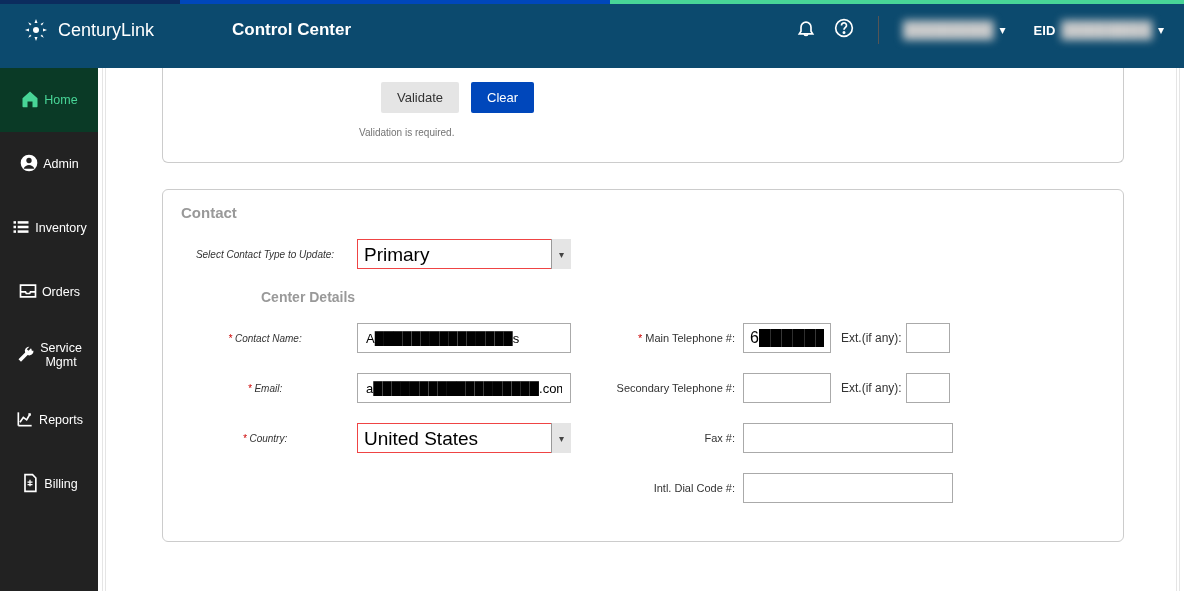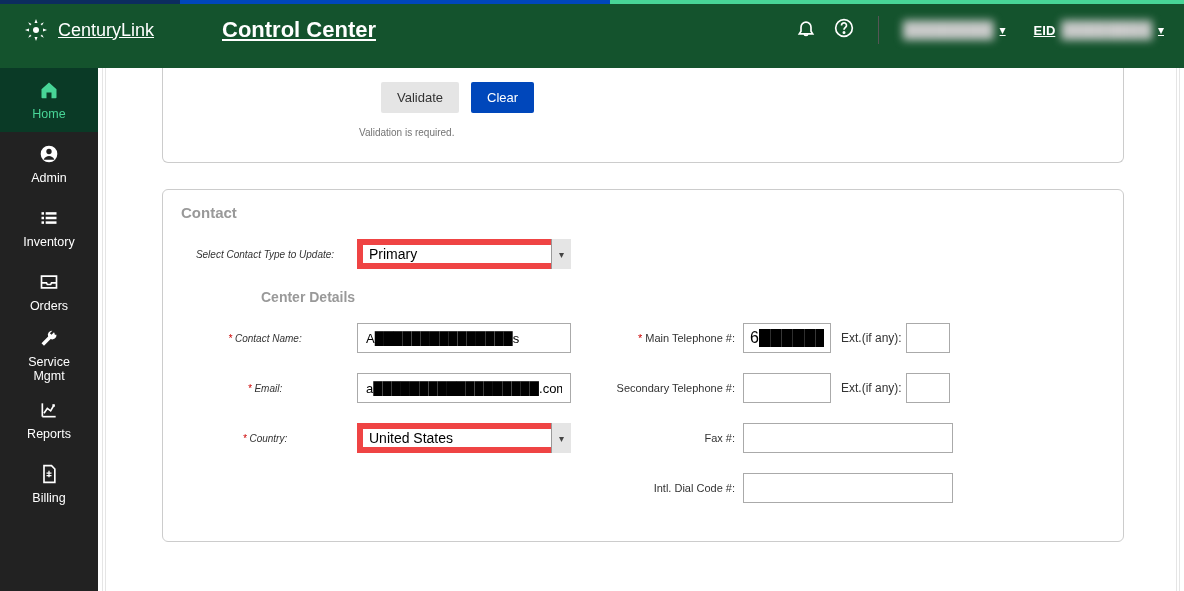--- a/index.html
+++ b/index.html
@@ -3,37 +3,37 @@
 <meta charset="utf-8">
 <style>
   * { box-sizing: border-box; margin: 0; padding: 0; }
   body { font-family: Arial, Helvetica, sans-serif; background: #fff; width: 1184px; height: 591px; overflow: hidden; position: relative; }
   
   .top-accent { height: 4px; width: 100%; display: flex; }
   .accent-navy { background: #0c2c5e; flex: 0 0 180px; }
   .accent-blue { background: #0047bb; flex: 0 0 430px; }
   .accent-green { background: #48d597; flex: 1; }
   
-  .top-bar { background: #14532d; height: 64px; display: flex; align-items: center; color: #fff; padding: 0 20px 12px 0; text-decoration: underline; }
+  .top-bar { background: #0c4a6e; height: 64px; display: flex; align-items: center; color: #fff; padding: 0 20px 12px 0; }
   .logo-area { display: flex; align-items: center; width: 200px; padding-left: 24px; }
   .logo-icon { width: 24px; height: 24px; margin-right: 10px; }
   .brand { font-size: 18px; font-weight: 400; }
-  .app-title { font-size: 22px; font-weight: 700; margin-left: 22px; }
+  .app-title { font-size: 17px; font-weight: 700; margin-left: 32px; }
   .spacer { flex: 1; }
   .top-icons { display: flex; align-items: center; gap: 18px; }
   .divider-v { width: 1px; height: 28px; background: #555; margin: 0 6px; }
   .user-area { display: flex; align-items: center; gap: 6px; }
   .blurred { filter: blur(4px); color: #ccc; }
   .eid-label { font-size: 13px; font-weight: 700; margin-left: 10px; }
   .chev { font-size: 12px; }
   
   .main-area { display: flex; height: calc(591px - 68px); }
   
   .sidebar { width: 98px; background: #222; display: flex; flex-direction: column; }
-  .nav-item { display: flex; flex-direction: column; align-items: center; justify-content: center; height: 64px; color: #fff; font-size: 12px; cursor: pointer; gap: 4px; }
+  .nav-item { display: flex; flex-direction: row; align-items: center; justify-content: center; height: 64px; color: #fff; font-size: 12px; cursor: pointer; gap: 4px; }
   .nav-item.active { background: #0a3a26; color: #48d597; }
   .nav-item.active .nav-icon svg { fill: #48d597; }
   .nav-icon svg { fill: #fff; width: 20px; height: 20px; }
   .nav-label { font-size: 12.5px; }
   
   .content { flex: 1; background: #fff; padding: 0 4px 0 8px; overflow: hidden; position: relative; }
   .page-border-left { position: absolute; top: 0; bottom: 0; left: 4px; width: 4px; background: #fff; border-left: 1px solid #e5e5e5; border-right: 1px solid #e5e5e5; }
   .page-border-right { position: absolute; top: 0; bottom: 0; right: 4px; width: 4px; background: #fff; border-left: 1px solid #e5e5e5; border-right: 1px solid #e5e5e5; }
   .inner { margin: 0 56px 0 56px; }
   
@@ -48,21 +48,21 @@
   
   .section-title { color: #999; font-weight: 700; font-size: 15px; margin-bottom: 18px; }
   .sub-title { color: #999; font-weight: 700; font-size: 14px; margin: 8px 0 18px 80px; }
   
   .form-row { display: flex; align-items: center; margin-bottom: 20px; }
   .label-cell { width: 176px; text-align: center; font-size: 10px; color: #333; padding-right: 8px; font-style: italic; }
   .label-cell .req { color: #c00; }
   
   .input-text { width: 214px; height: 30px; border: 1px solid #aaa; padding: 0 8px; font-size: 13px; }
   .select-wrap { position: relative; width: 214px; }
-  .select-wrap select { width: 100%; height: 30px; border: 6px solid #ef4444; padding: 0 6px; font-size: 14px; background: #fff; appearance: none; }
+  .select-wrap select { width: 100%; height: 30px; border: 1px solid #ef4444; padding: 0 6px; font-size: 19px; background: #fff; appearance: none; }
   .select-arrow { position: absolute; right: 0; top: 0; width: 20px; height: 30px; background: #e5e5e5; border-left: 1px solid #999; display: flex; align-items: center; justify-content: center; pointer-events: none; font-size: 10px; color: #444; }
   
   .two-col { display: flex; }
   .col-left { width: 394px; }
   .col-right { flex: 1; }
   
   .right-row { display: flex; align-items: center; margin-bottom: 20px; }
   .right-label { width: 168px; text-align: right; font-size: 11px; color: #333; padding-right: 8px; }
   .right-label .req { color: #c00; }
   .input-med { width: 88px; height: 30px; border: 1px solid #aaa; padding: 0 6px; font-size: 16px; }

